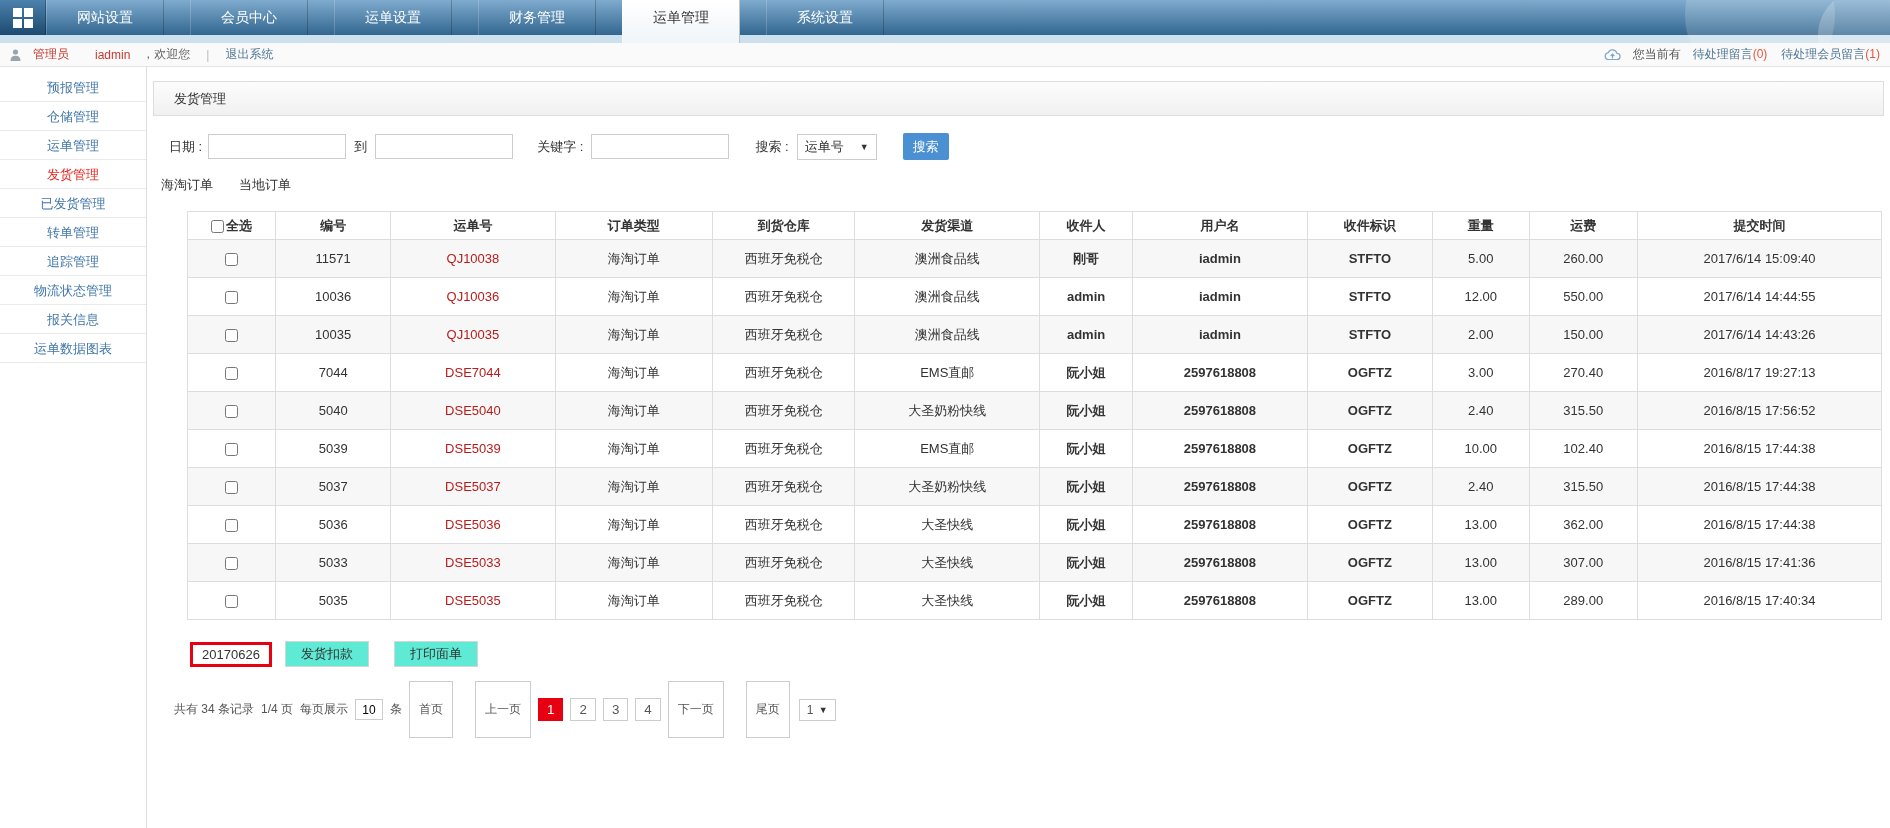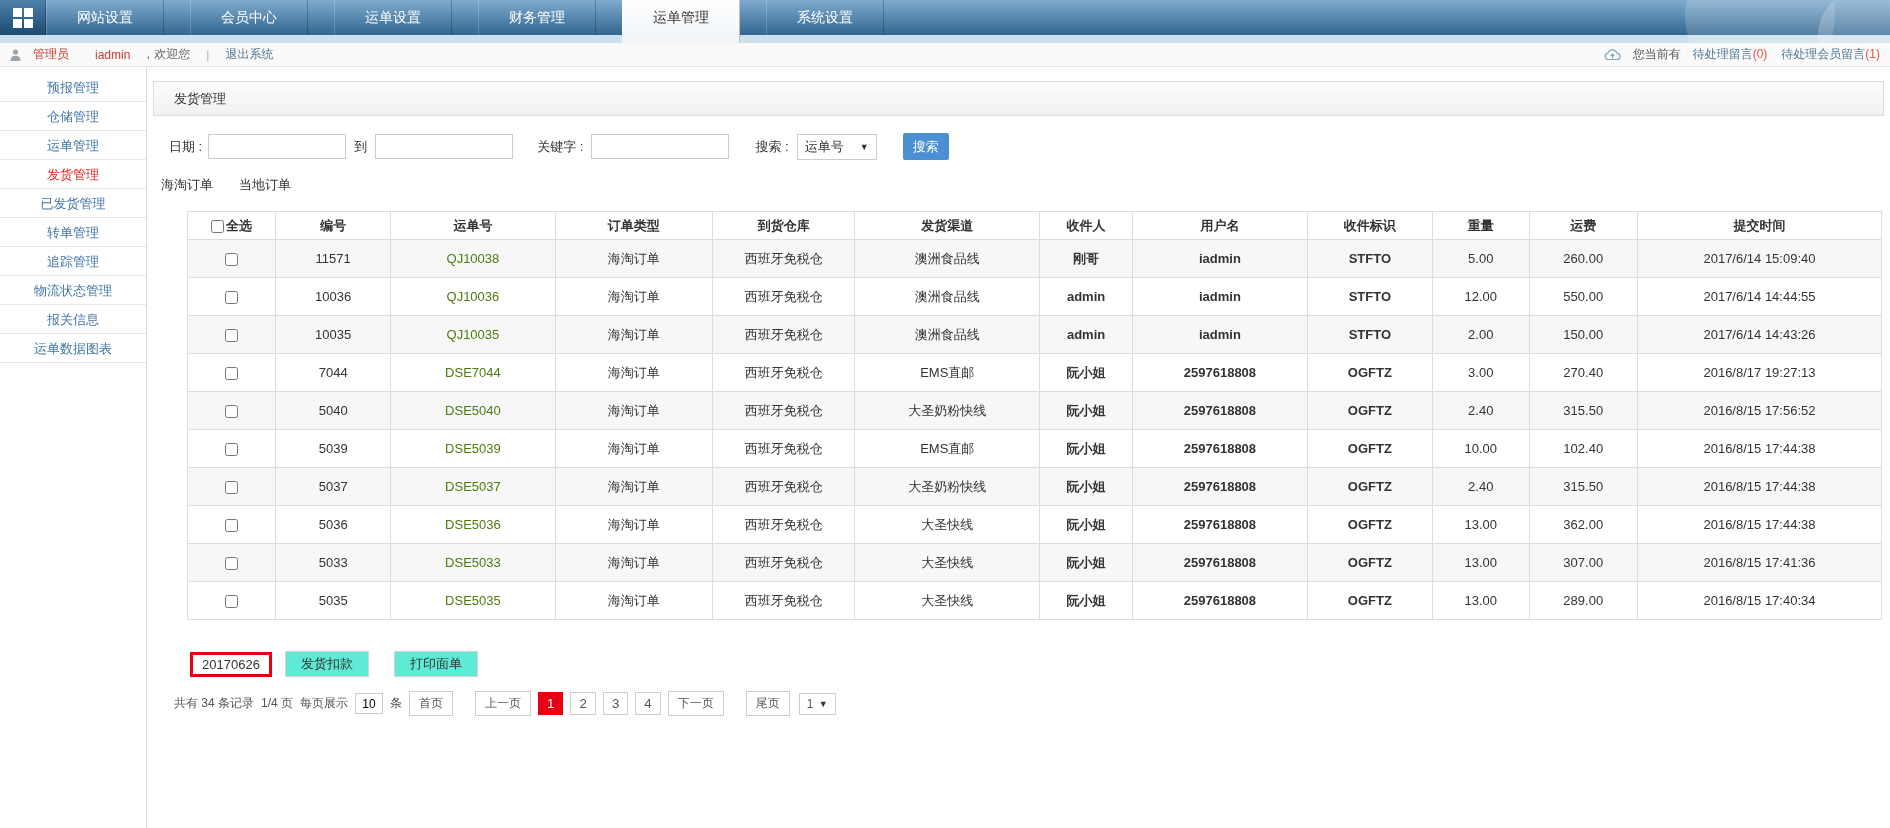--- a/index.html
+++ b/index.html
@@ -71,39 +71,39 @@
   .order-tab { color:#333; cursor:pointer; }
 
   
   table { border-collapse:collapse; margin:17px 0 0 34px; width:calc(100% - 36px);
     font-size:13px; table-layout:fixed; }
   th, td { border:1px solid #ddd; text-align:center; overflow:hidden; white-space:nowrap; }
   th { height:28px; font-weight:bold; background:#fff; }
   td { height:38px; color:#333; }
   tbody tr:nth-child(odd) { background:#f7f7f7; }
   tbody tr:nth-child(even) { background:#fff; }
-  .cell-link { color:#4d7c0f; cursor:pointer; text-decoration:none; }
+  .cell-link { color:#b91c1c; cursor:pointer; text-decoration:none; }
   .cell-bold { font-weight:bold; }
   .chk { width:13px; height:13px; vertical-align:middle; cursor:pointer; }
   th .chk { margin-right:2px; }
 
   
-  .actions { margin:31px 0 0 21px; display:flex; align-items:center;padding-left:16px; }
+  .actions { margin:21px 0 0 21px; display:flex; align-items:center;padding-left:16px; }
   .batch-input { width:82px; height:25px; border:3px solid #e60012; text-align:center;
     font-size:13px; color:#333; font-family:inherit; }
   .btn-gray { height:26px; padding:0 15px; background:#5eead4; border:1px solid #d5d5d5;
     color:#333; font-size:13px; cursor:pointer; margin-left:13px; font-family:inherit; }
   .btn-print { margin-left:25px; }
 
   
   .pagination { margin:14px 0 0 21px; display:flex; align-items:center; gap:7px;
     font-size:12px; color:#555; }
   .pp-input { width:28px; height:21px; border:1px solid #ccc; text-align:center;
     font-size:12px; font-family:inherit; }
-  .pg-btn { border:1px solid #ccc; background:#fff; color:#555; padding:3px 9px;
+  .pg-btn { border:1px solid #ccc; background:#fff; color:#555; padding:19px 9px;
     cursor:pointer; font-size:12px; font-family:inherit; }
   .pg-num { border:1px solid #ccc; background:#fff; color:#555; padding:3px 8px; cursor:pointer; }
   .pg-num.current { background:#e60012; border-color:#e60012; color:#fff; }
   .pg-select { width:37px; height:22px; margin-left:2px; }
   .pg-gap { width:8px; }
 </style>
 </head>
 <body>
 
 <div class="topbar">

